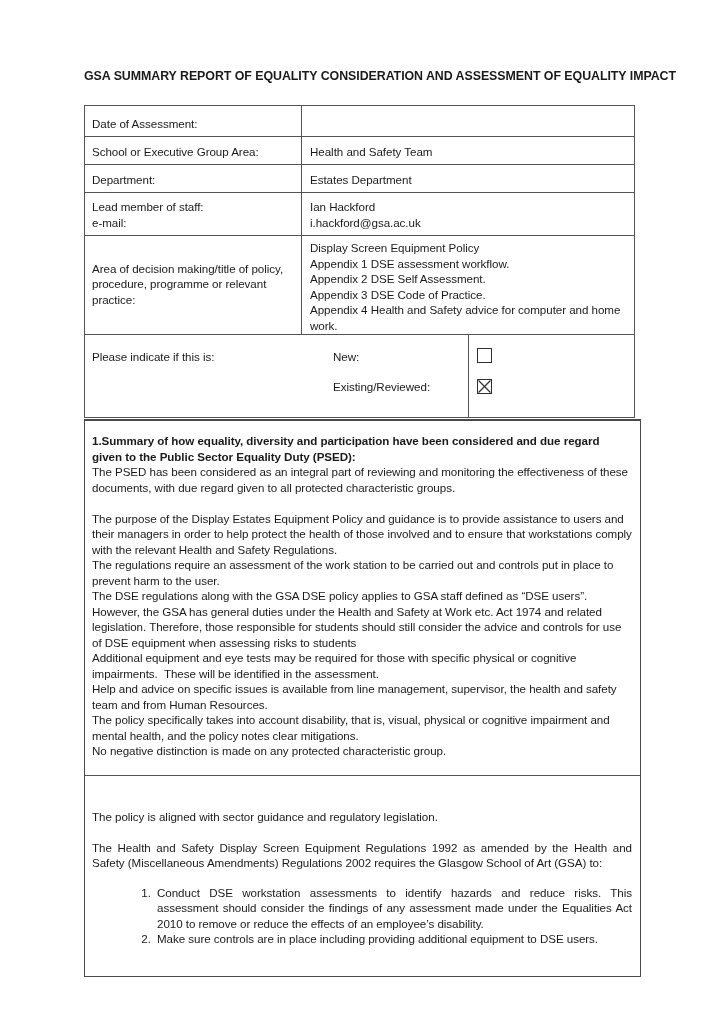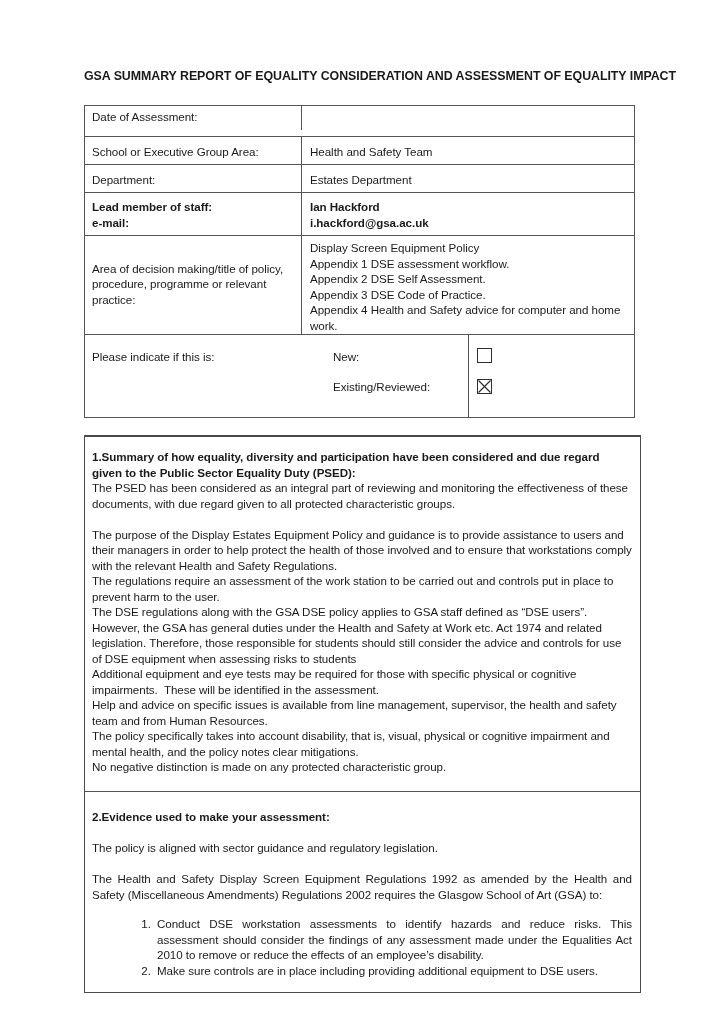--- a/index.html
+++ b/index.html
@@ -9,51 +9,51 @@
     font-family: "Liberation Sans", sans-serif;
     color: #1a1a1a; font-size: 11.6px; line-height: 15.5px;
     letter-spacing: -0.05px;
   }
   .doc { position: absolute; left: 84px; top: 70px; width: 557px; }
   .doc-title { font-size: 12.4px; font-weight: bold; line-height: 13px; margin-bottom: 22px; white-space: nowrap; }
 
   
   .tbl { border: 1px solid #545454; width: 551px; }
   .row { display: flex; border-top: 1px solid #545454; }
-  .row:first-child { border-top: none; flex-direction: column; }
+  .row:first-child { border-top: none; }
   .cell-label {
     width: 217px; border-right: 1px solid #545454;
     padding: 3px 8px 5px 7px; display: flex; align-items: flex-end;
   }
   .cell-value { flex: 1; padding: 3px 8px 5px 8px; display: flex; align-items: flex-end; }
   .r-date   { height: 30px; }
   .r-school { height: 28px; }
   .r-dept   { height: 28px; justify-content: flex-end; }
-  .r-lead   { height: 43px; font-weight: bold; }
+  .r-lead   { height: 43px; }
   .r-area   { height: 99px; }
   .r-area .cell-label { align-items: center; }
   .r-area .cell-value { align-items: flex-start; padding-top: 4px; }
   .pre { white-space: pre-line; }
   .date-value { font-family: "Liberation Serif", serif; font-weight: bold; font-size: 14px; }
 
   
   .r-indicate { height: 83px; position: relative; }
   .r-indicate .cell-a { width: 384px; border-right: 1px solid #545454; position: relative; }
   .r-indicate .cell-b { flex: 1; padding: 13px 0 0 8px; }
   .indicate-label { position: absolute; left: 7px; top: 14px; }
   .option-labels { position: absolute; left: 248px; top: 14px; }
   .option-labels .opt { margin-bottom: 14.5px; }
   .checkbox {
     width: 15px; height: 15px; border: 1.6px solid #2f2f2f;
     background: #fff; margin-bottom: 16px; cursor: pointer;
   }
   .checkbox svg { display: block; width: 100%; height: 100%; }
 
   
-  .tbl2 { margin-top: 17px; width: 557px; border: 1px solid #4a4a4a; border-top-width: 2px; }
+  .tbl2 { margin-top: 1px; width: 557px; border: 1px solid #4a4a4a; border-top-width: 2px; }
   .section { padding: 12px 8px 6px 7px; }
   .sec1 { min-height: 355px; border-bottom: 1px solid #545454; }
   .sec2 { min-height: 200px; padding-top: 17px; }
   .section p { white-space: pre-wrap; }
   .sec-heading { font-weight: bold; white-space: pre-wrap; }
   .gap-above { margin-top: 15.5px; }
   .just { text-align: justify; }
   ol.num-list { margin-top: 14px; padding-left: 62px; }
   ol.num-list li { padding-left: 3px; }
 </style>
@@ -117,21 +117,20 @@
       <p class="gap-above">The purpose of the Display Estates Equipment Policy and guidance is to provide assistance to users and their managers in order to help protect the health of those involved and to ensure that workstations comply with the relevant Health and Safety Regulations.</p>
       <p>The regulations require an assessment of the work station to be carried out and controls put in place to prevent harm to the user.</p>
       <p>The DSE regulations along with the GSA DSE policy applies to GSA staff defined as “DSE users”. However, the GSA has general duties under the Health and Safety at Work etc. Act 1974 and related legislation. Therefore, those responsible for students should still consider the advice and controls for use of DSE equipment when assessing risks to students</p>
       <p>Additional equipment and eye tests may be required for those with specific physical or cognitive impairments.  These will be identified in the assessment.</p>
       <p>Help and advice on specific issues is available from line management, supervisor, the health and safety team and from Human Resources.</p>
       <p>The policy specifically takes into account disability, that is, visual, physical or cognitive impairment and mental health, and the policy notes clear mitigations.</p>
       <p>No negative distinction is made on any protected characteristic group.</p>
     </div>
 
     <div class="section sec2">
-      <div class="sec-heading">2.Evidence used to make your assessment:</div>
       <p class="gap-above">The policy is aligned with sector guidance and regulatory legislation.</p>
       <p class="gap-above just">The Health and Safety Display Screen Equipment Regulations 1992 as amended by the Health and Safety (Miscellaneous Amendments) Regulations 2002 requires the Glasgow School of Art (GSA) to:</p>
       <ol class="num-list">
         <li class="just">Conduct DSE workstation assessments to identify hazards and reduce risks. This assessment should consider the findings of any assessment made under the Equalities Act 2010 to remove or reduce the effects of an employee’s disability.</li>
         <li>Make sure controls are in place including providing additional equipment to DSE users.</li>
       </ol>
     </div>
   </div>
 
 </div>

